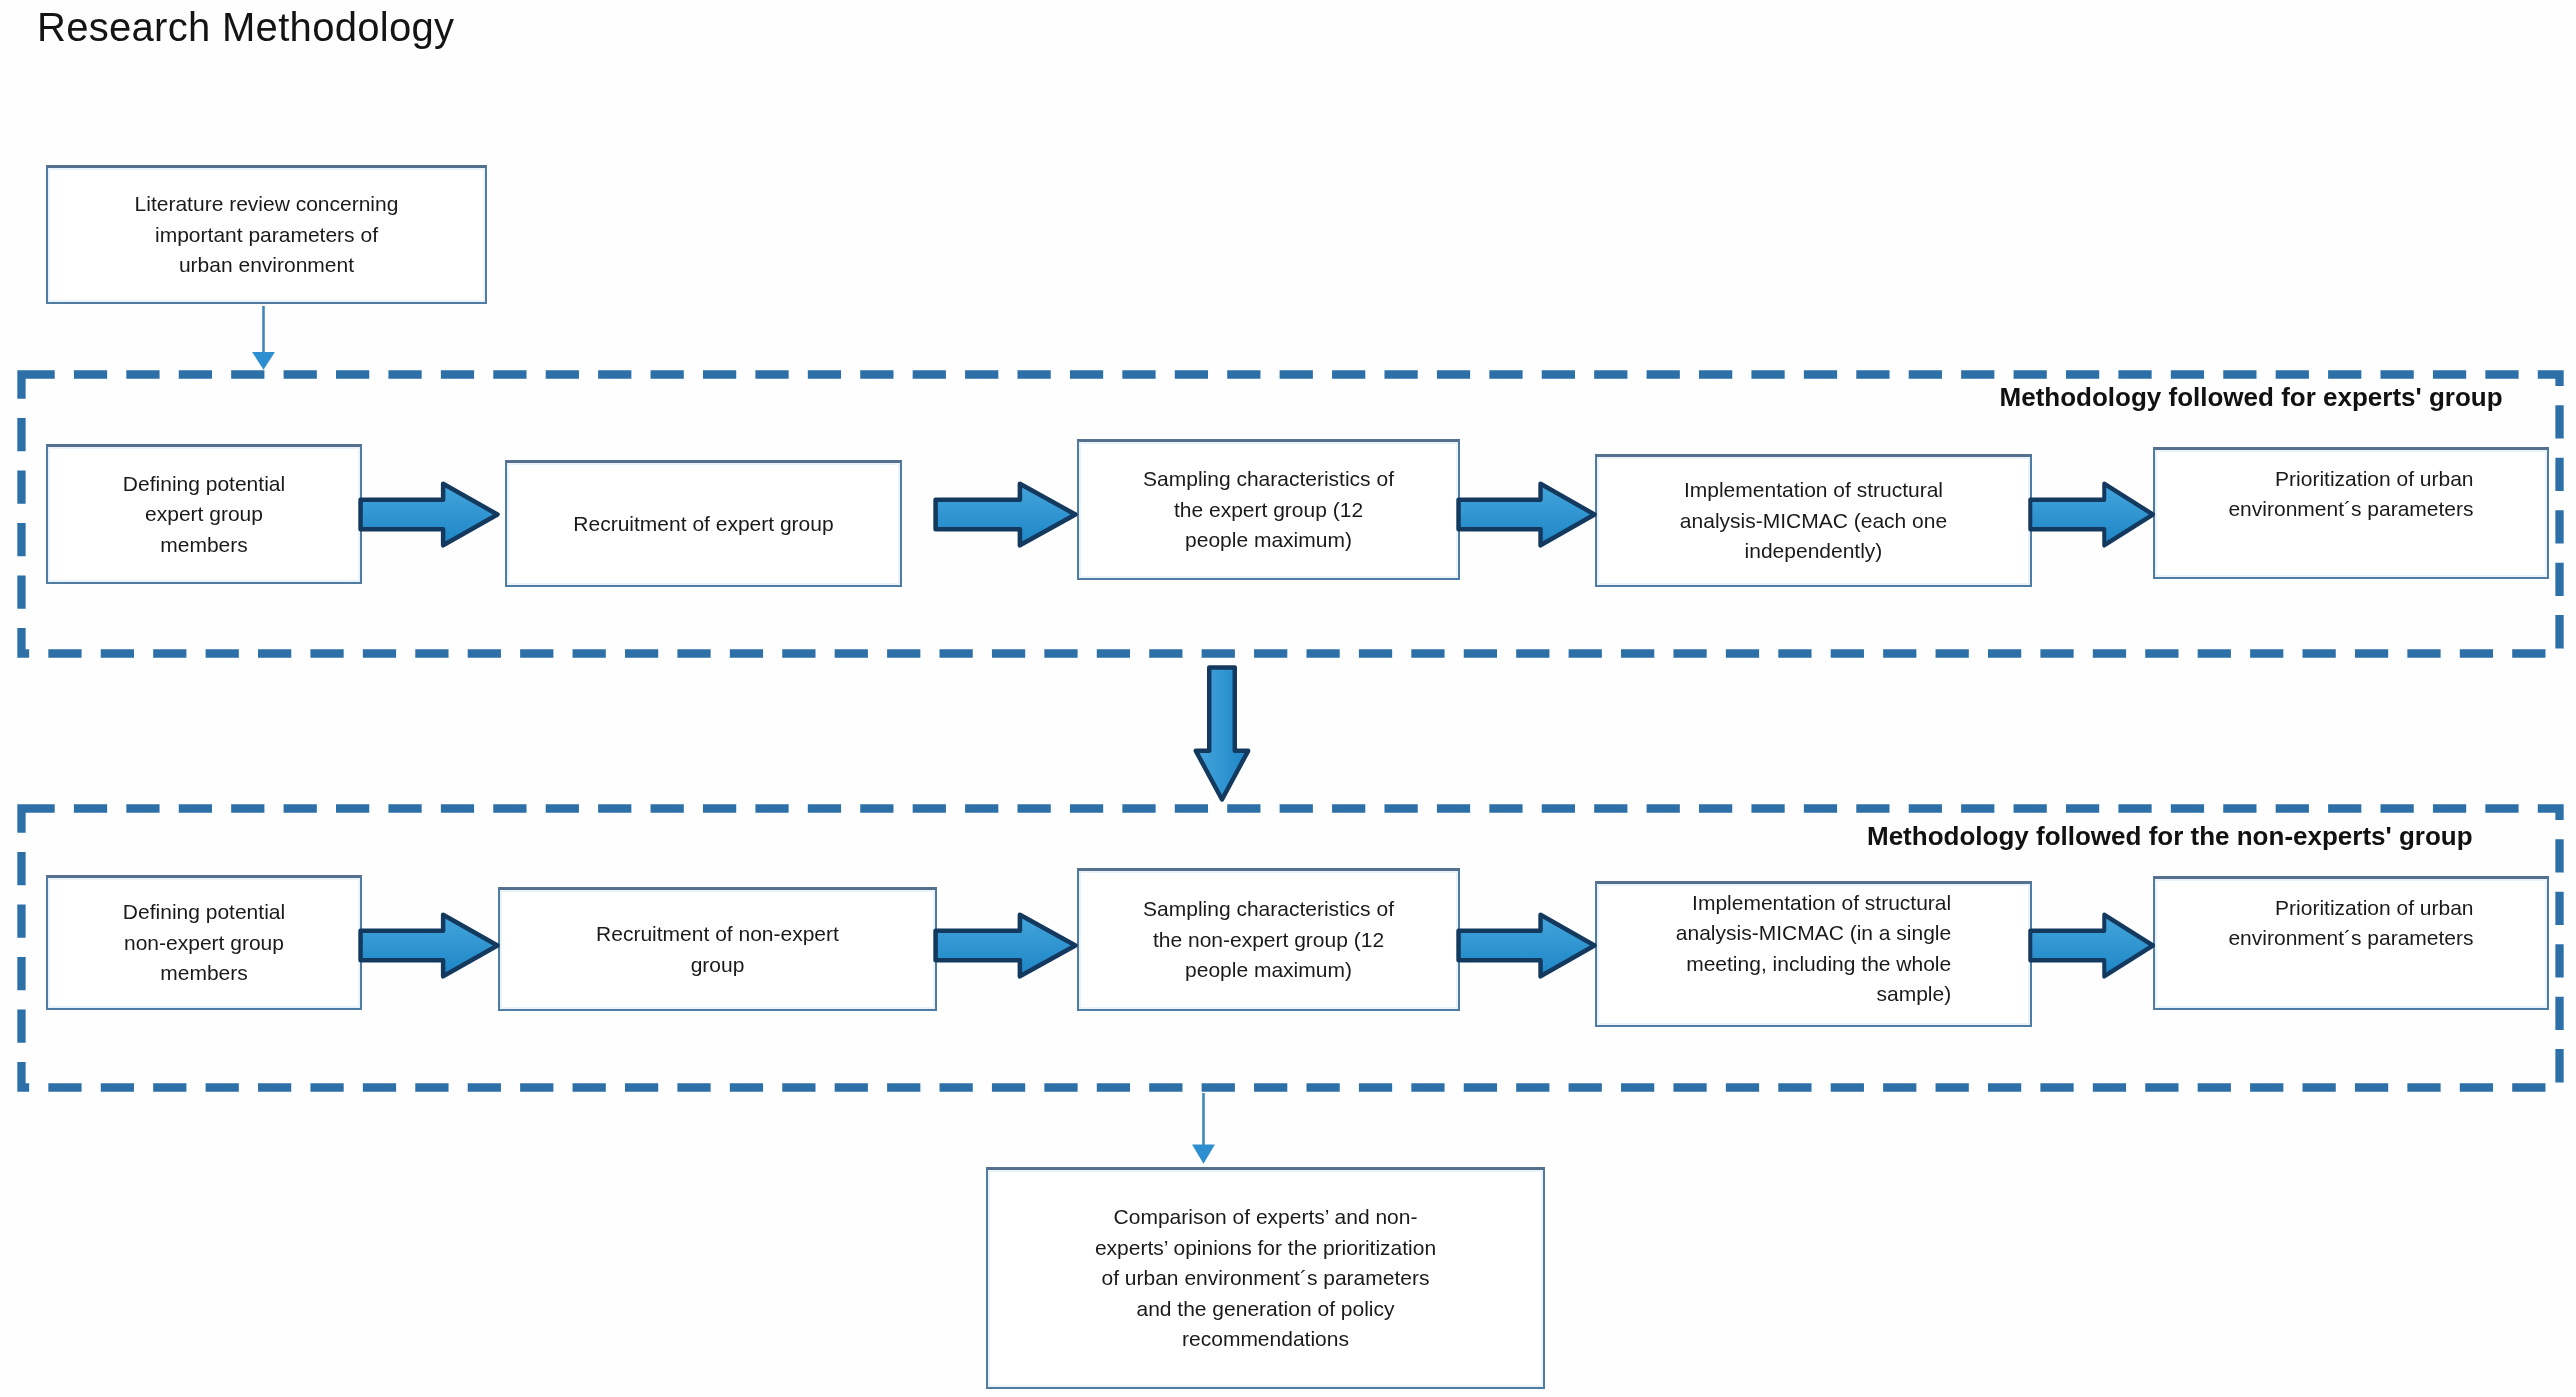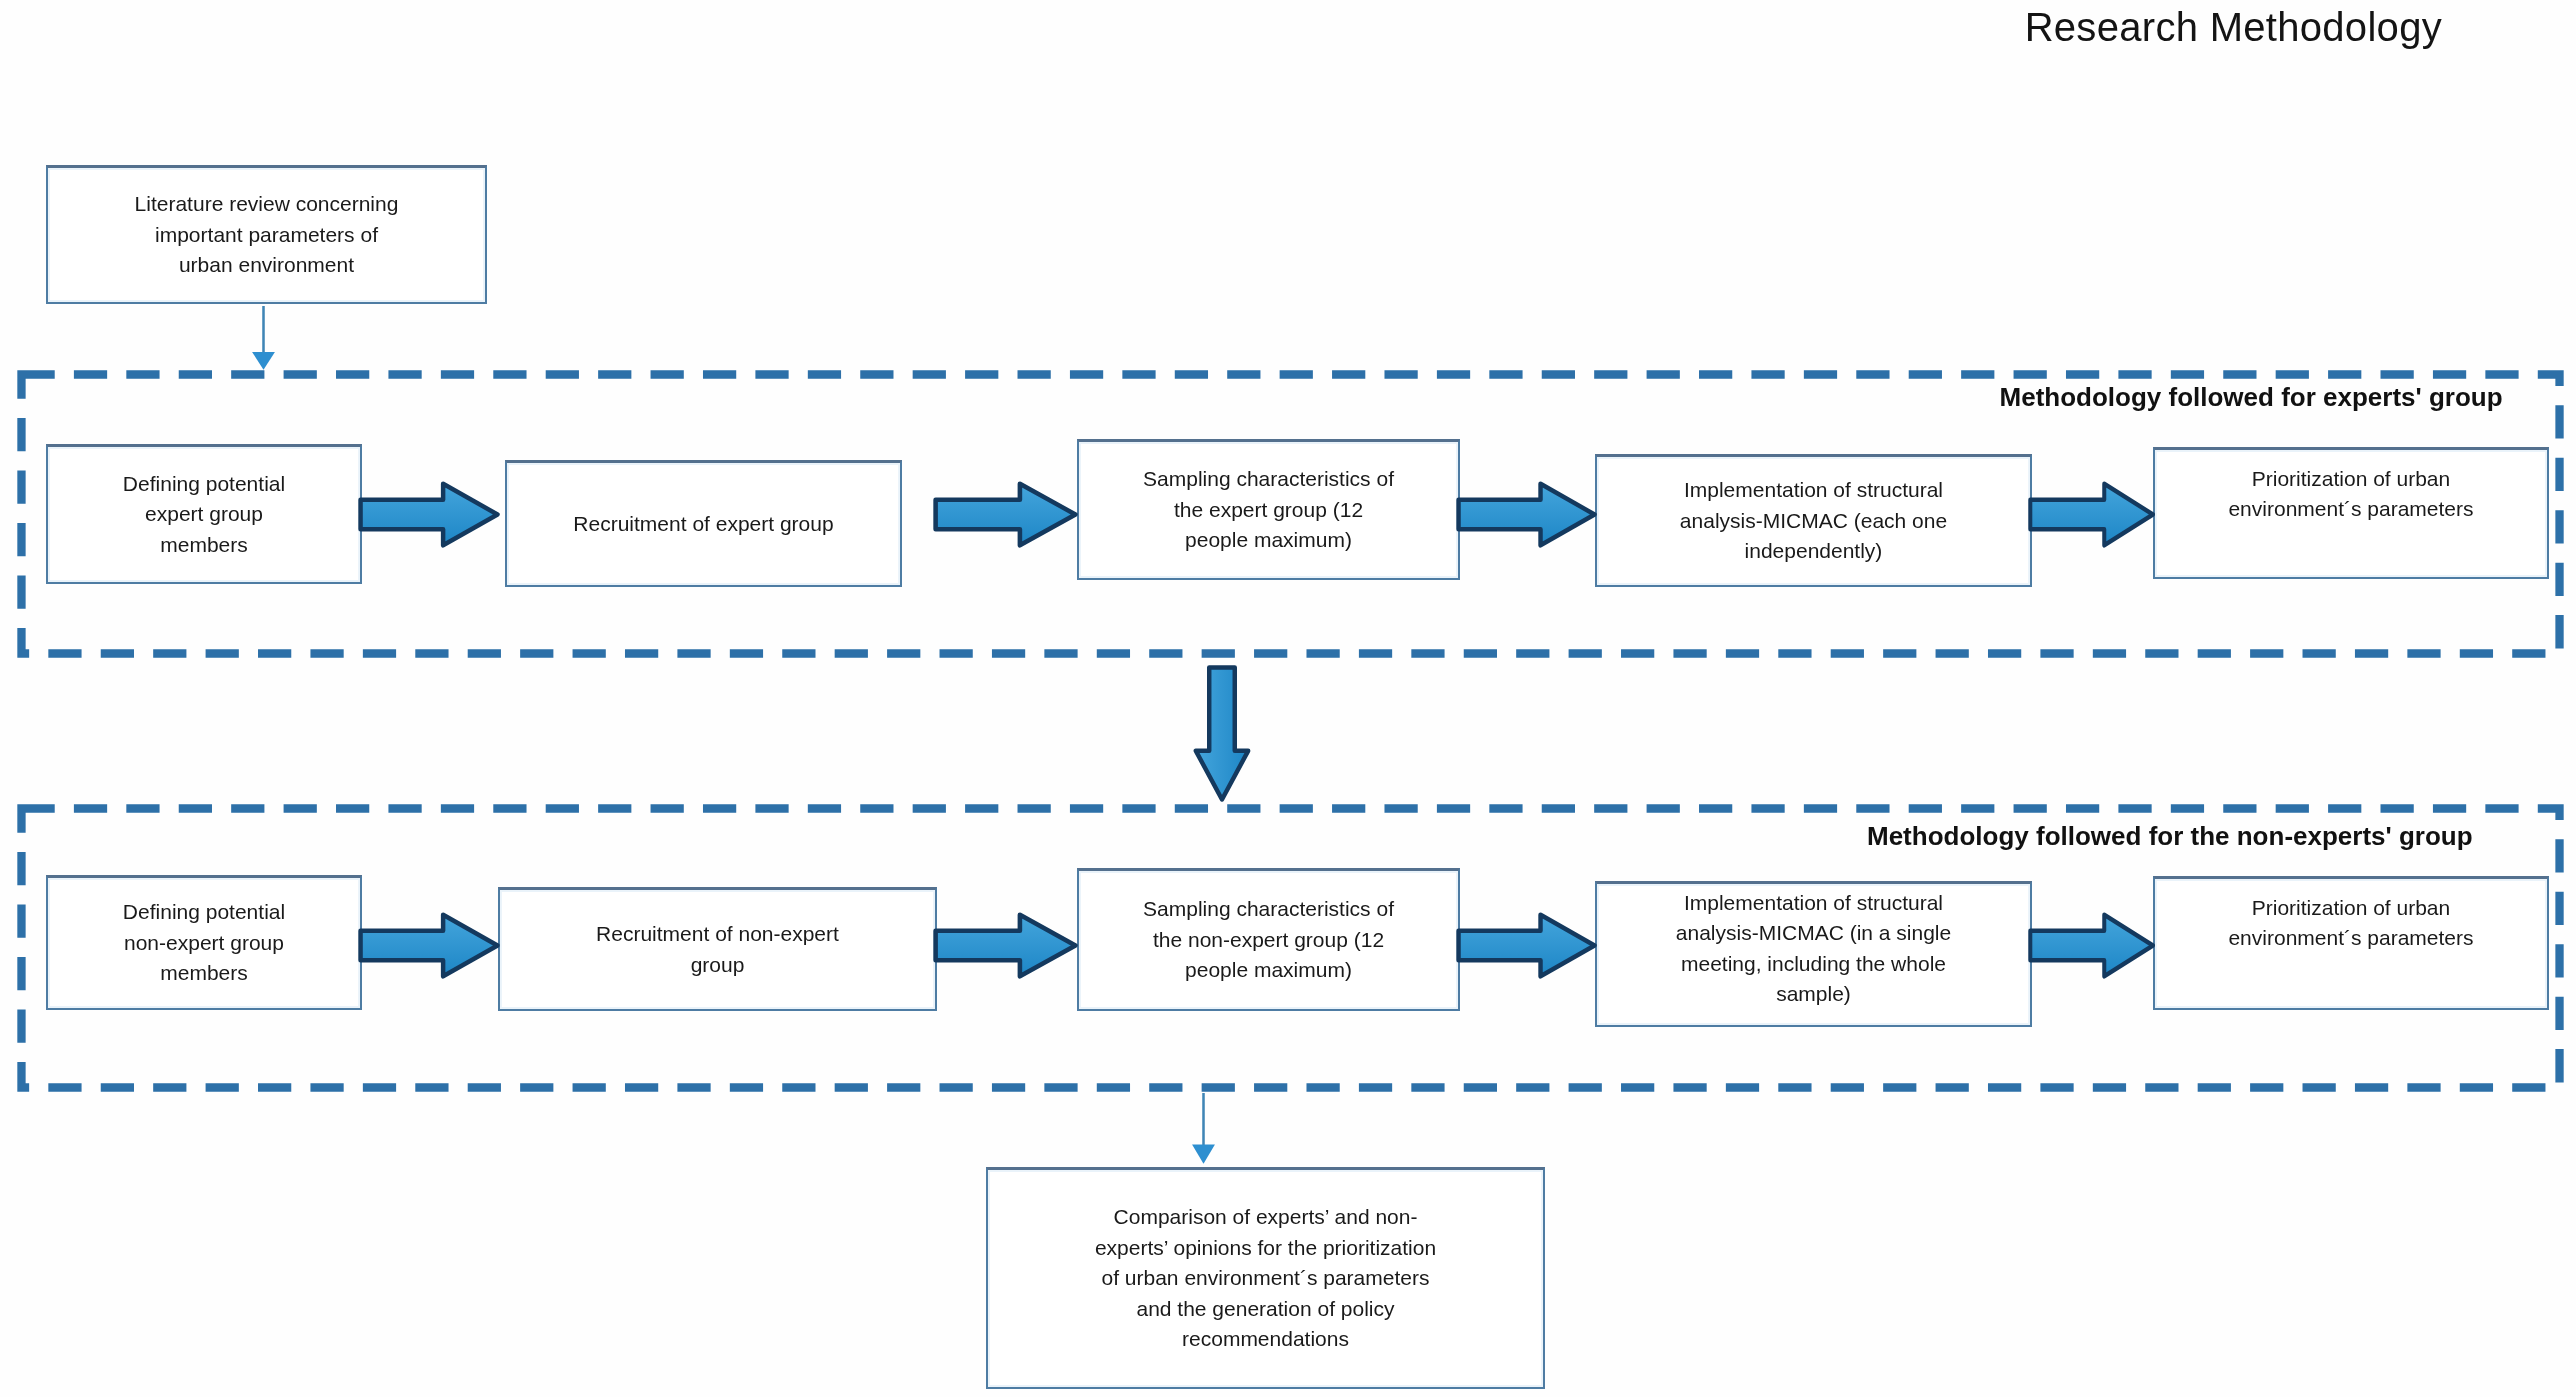--- a/index.html
+++ b/index.html
@@ -11,36 +11,37 @@
   html,body{background:#ffffff;}
   body{font-family:"Liberation Sans", sans-serif;color:#1a1a1a;}
   #page{
     position:relative;
     width:2576px;height:1397px;
     background:#fefefe;
     overflow:hidden;
   }
   .title{
     position:absolute;top:5.1px;left:0;right:134px;
-    text-align:right;
+    text-align:left;
     font-size:40px;font-weight:400;color:#141414;
     letter-spacing:0.3px;
+    padding-left:37px;
   }
   .node{
     position:absolute;
     background:#ffffff;
     border:2.6px solid var(--boxborder);
     border-top:3.2px solid #54708e;
     box-shadow:inset 0 0 0 1.9px #eaf3fa;
     display:flex;align-items:center;justify-content:center;
     text-align:center;
     font-size:21px;line-height:1.45;
     white-space:pre-line;
   }
-  .node.top-align{align-items:flex-start;}
+  .node.top-align{align-items:flex-start;text-align:right;}
   .frame{
     position:absolute;left:16.6px;width:2547px;height:288px;
   }
   .frame svg.dashrect{position:absolute;left:0;top:0;width:100%;height:100%;}
   .frame-label{
     position:absolute;
     font-size:26px;font-weight:700;color:#111;
     white-space:nowrap;
   }
   .arrow{position:absolute;}

